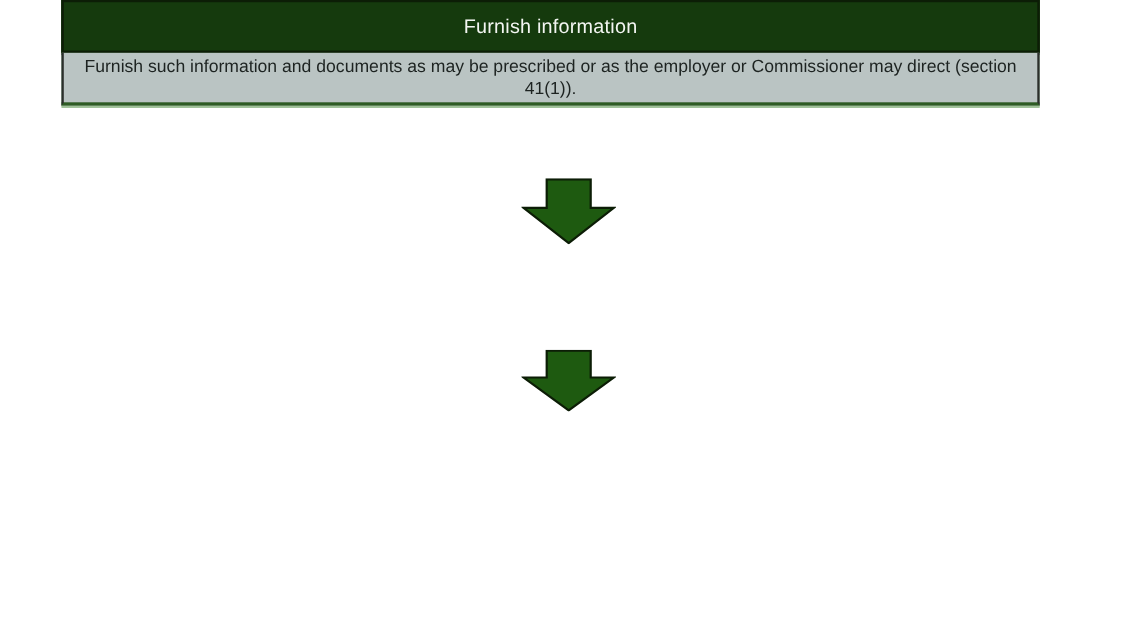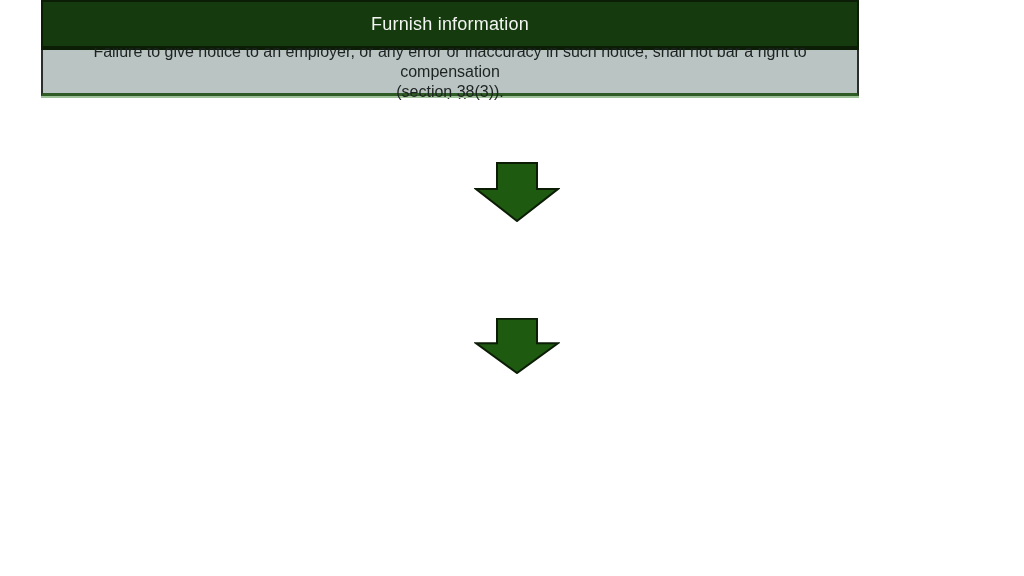--- a/index.html
+++ b/index.html
@@ -22,22 +22,22 @@
   }
   #stage{
     position:relative;
     width:1024px;
     height:576px;
     background:var(--page-bg);
     overflow:hidden;
   }
   .flow-box{
     position:absolute;
-    left:41px;
-    width:818px;
+    left:56px;
+    width:889px;
   }
   .box-header{
     box-sizing:border-box;
     background:var(--header-bg);
     border:2px solid var(--header-border);
     color:var(--header-text);
     display:flex;
     align-items:center;
     justify-content:center;
     text-align:center;
@@ -109,15 +109,19 @@
   <div class="down-arrow" id="arrow2">
     <svg viewBox="0 0 86 60" preserveAspectRatio="none" aria-hidden="true">
       <polygon points="23,1 63,1 63,27 84,27 43,59 2,27 23,27" fill="var(--arrow-fill)" stroke="var(--arrow-outline)" stroke-width="2" stroke-linejoin="miter"></polygon>
     </svg>
   </div>
 
   <div class="flow-box" id="box3">
     <div class="box-header">
       <span>Furnish information</span>
     </div>
+    <div class="box-body">
+      <div>Furnish such information and documents as may be prescribed or as the employer or Commissioner may direct (section</div>
+      <div>41(1)).</div>
+    </div>
   </div>
 
 </div>
 
 </body></html>

